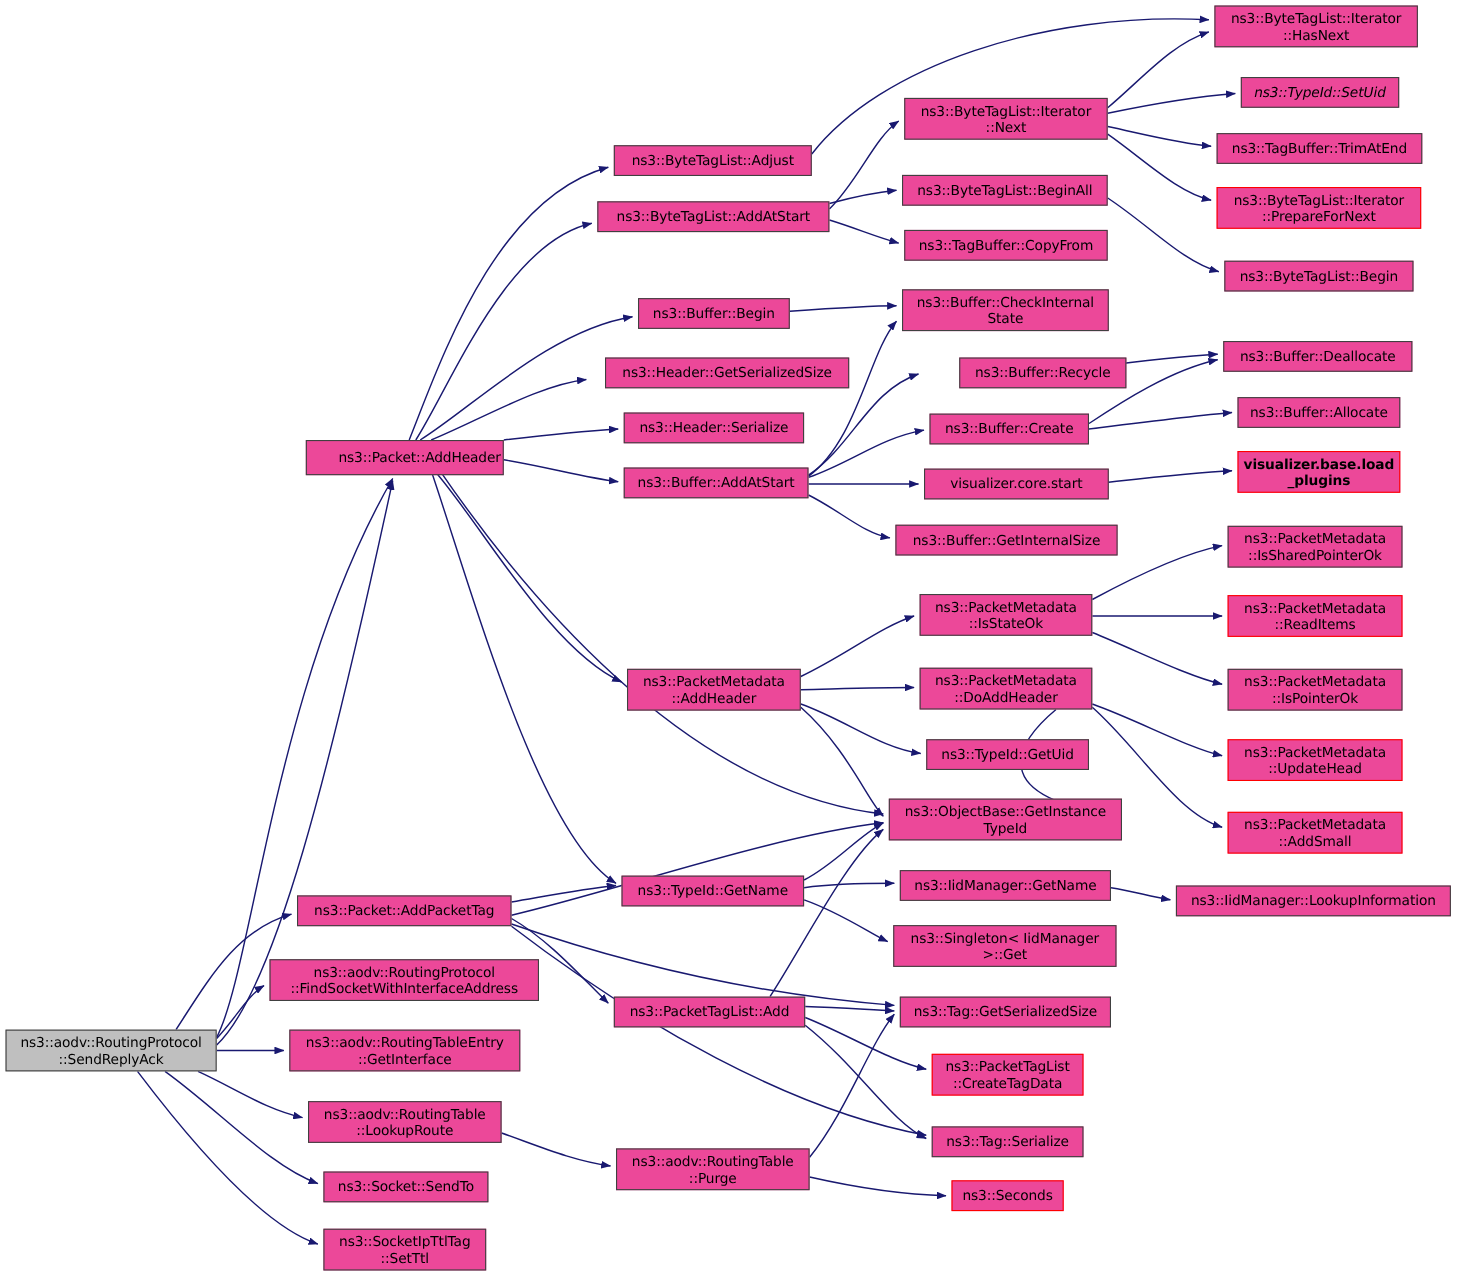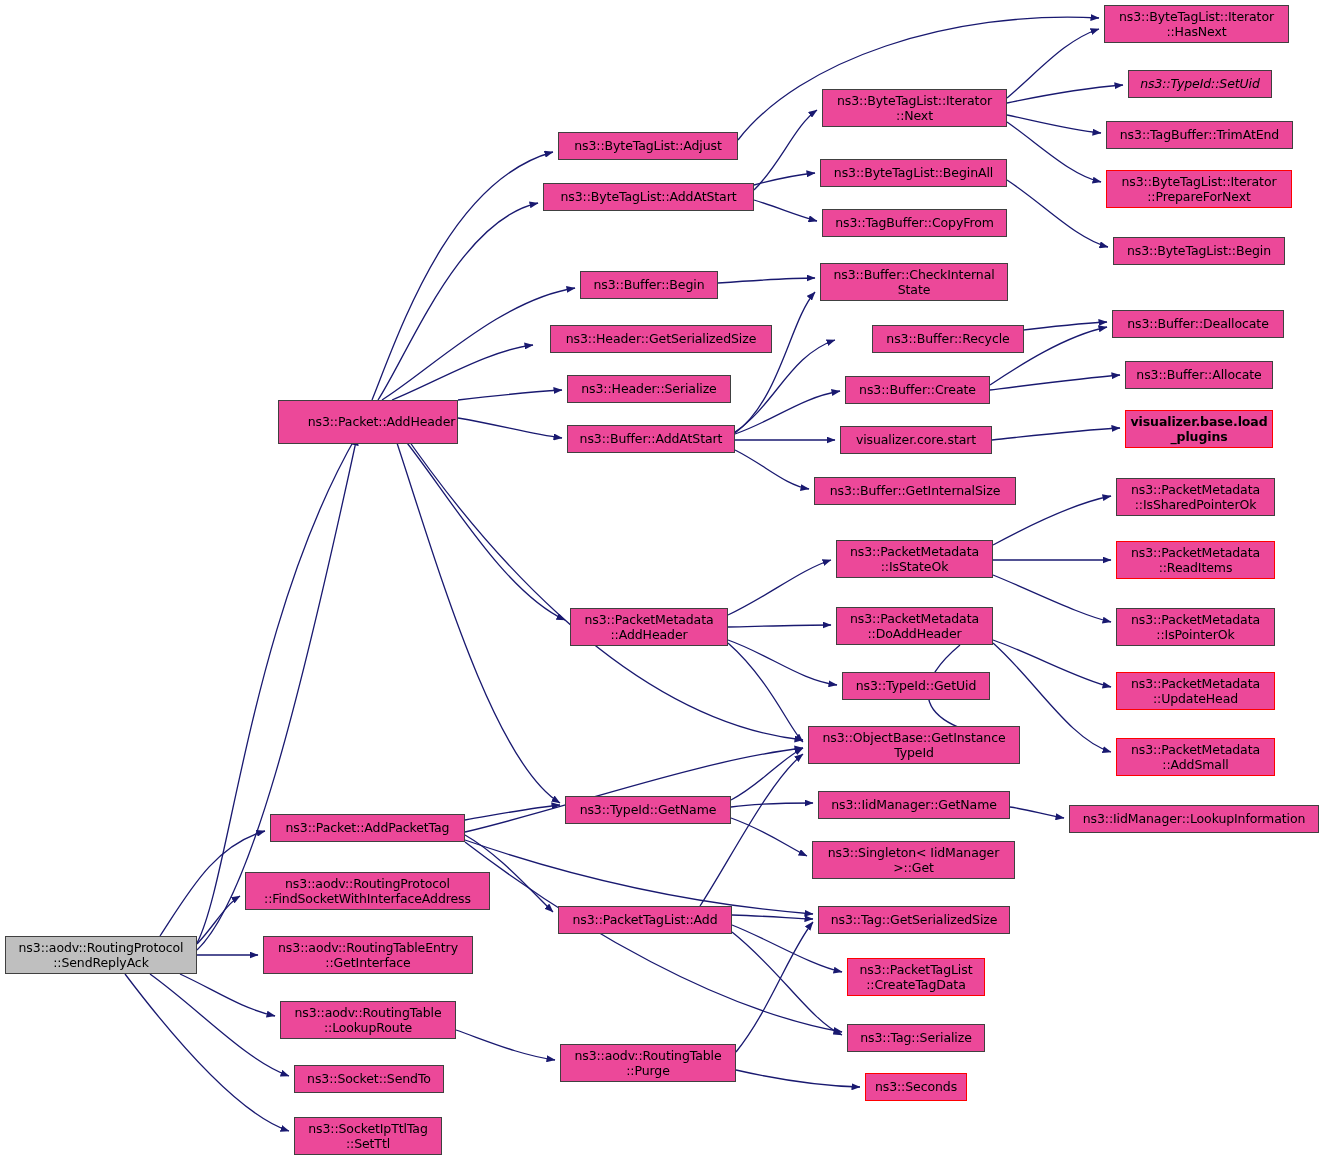--- a/index.html
+++ b/index.html
@@ -128,42 +128,42 @@
       <div class="node" style="left: 270px; top: 814px; width: 195px; height: 28px;">ns3::Packet::AddPacketTag</div>
       <div class="node" style="left: 245px; top: 872px; width: 245px; height: 38px;">ns3::aodv::RoutingProtocol
 ::FindSocketWithInterfaceAddress</div>
       <div class="node" style="left: 263px; top: 936px; width: 210px; height: 38px;">ns3::aodv::RoutingTableEntry
 ::GetInterface</div>
       <div class="node" style="left: 280px; top: 1001px; width: 176px; height: 38px;">ns3::aodv::RoutingTable
 ::LookupRoute</div>
       <div class="node" style="left: 294px; top: 1065px; width: 150px; height: 28px;">ns3::Socket::SendTo</div>
       <div class="node" style="left: 294px; top: 1117px; width: 148px; height: 38px;">ns3::SocketIpTtlTag
 ::SetTtl</div>
-      <div class="node" style="left: 278px; top: 400px; width: 180px; height: 44px; padding-left: 30px;">ns3::Packet::AddHeader</div>
+      <div class="node" style="left: 278px; top: 400px; width: 180px; height: 32px; padding-left: 30px;">ns3::Packet::AddHeader</div>
       <div class="node" style="left: 558px; top: 132px; width: 180px; height: 28px;">ns3::ByteTagList::Adjust</div>
       <div class="node" style="left: 543px; top: 183px; width: 211px; height: 28px;">ns3::ByteTagList::AddAtStart</div>
       <div class="node" style="left: 580px; top: 271px; width: 138px; height: 28px;">ns3::Buffer::Begin</div>
       <div class="node" style="left: 538px; top: 325px; width: 222px; height: 28px; margin-left: 12px;">ns3::Header::GetSerializedSize</div>
       <div class="node" style="left: 567px; top: 375px; width: 164px; height: 28px;">ns3::Header::Serialize</div>
       <div class="node" style="left: 567px; top: 425px; width: 168px; height: 28px;">ns3::Buffer::AddAtStart</div>
       <div class="node" style="left: 570px; top: 608px; width: 158px; height: 38px;">ns3::PacketMetadata
 ::AddHeader</div>
       <div class="node" style="left: 565px; top: 796px; width: 166px; height: 28px;">ns3::TypeId::GetName</div>
       <div class="node" style="left: 558px; top: 906px; width: 174px; height: 28px;">ns3::PacketTagList::Add</div>
       <div class="node" style="left: 560px; top: 1044px; width: 176px; height: 38px;">ns3::aodv::RoutingTable
 ::Purge</div>
       <div class="node" style="left: 820px; top: 159px; width: 187px; height: 28px;">ns3::ByteTagList::BeginAll</div>
       <div class="node" style="left: 822px; top: 209px; width: 185px; height: 28px;">ns3::TagBuffer::CopyFrom</div>
       <div class="node" style="left: 822px; top: 89px; width: 185px; height: 38px;">ns3::ByteTagList::Iterator
 ::Next</div>
       <div class="node" style="left: 820px; top: 263px; width: 188px; height: 38px;">ns3::Buffer::CheckInternal
 State</div>
       <div class="node" style="left: 840px; top: 325px; width: 152px; height: 28px; margin-left: 32px;">ns3::Buffer::Recycle</div>
       <div class="node" style="left: 845px; top: 376px; width: 145px; height: 28px;">ns3::Buffer::Create</div>
-      <div class="node" style="left: 840px; top: 426px; width: 152px; height: 28px;">visualizer.core.start</div>
+      <div class="node" style="left: 840px; top: 426px; width: 168px; height: 28px;">visualizer.core.start</div>
       <div class="node" style="left: 814px; top: 477px; width: 202px; height: 28px;">ns3::Buffer::GetInternalSize</div>
       <div class="node" style="left: 836px; top: 540px; width: 157px; height: 38px;">ns3::PacketMetadata
 ::IsStateOk</div>
       <div class="node" style="left: 836px; top: 607px; width: 157px; height: 38px;">ns3::PacketMetadata
 ::DoAddHeader</div>
       <div class="node" style="left: 842px; top: 672px; width: 148px; height: 28px;">ns3::TypeId::GetUid</div>
       <div class="node" style="left: 808px; top: 726px; width: 212px; height: 38px;">ns3::ObjectBase::GetInstance
 TypeId</div>
       <div class="node" style="left: 818px; top: 791px; width: 192px; height: 28px;">ns3::IidManager::GetName</div>
       <div class="node" style="left: 812px; top: 841px; width: 203px; height: 38px;">ns3::Singleton&lt; IidManager

